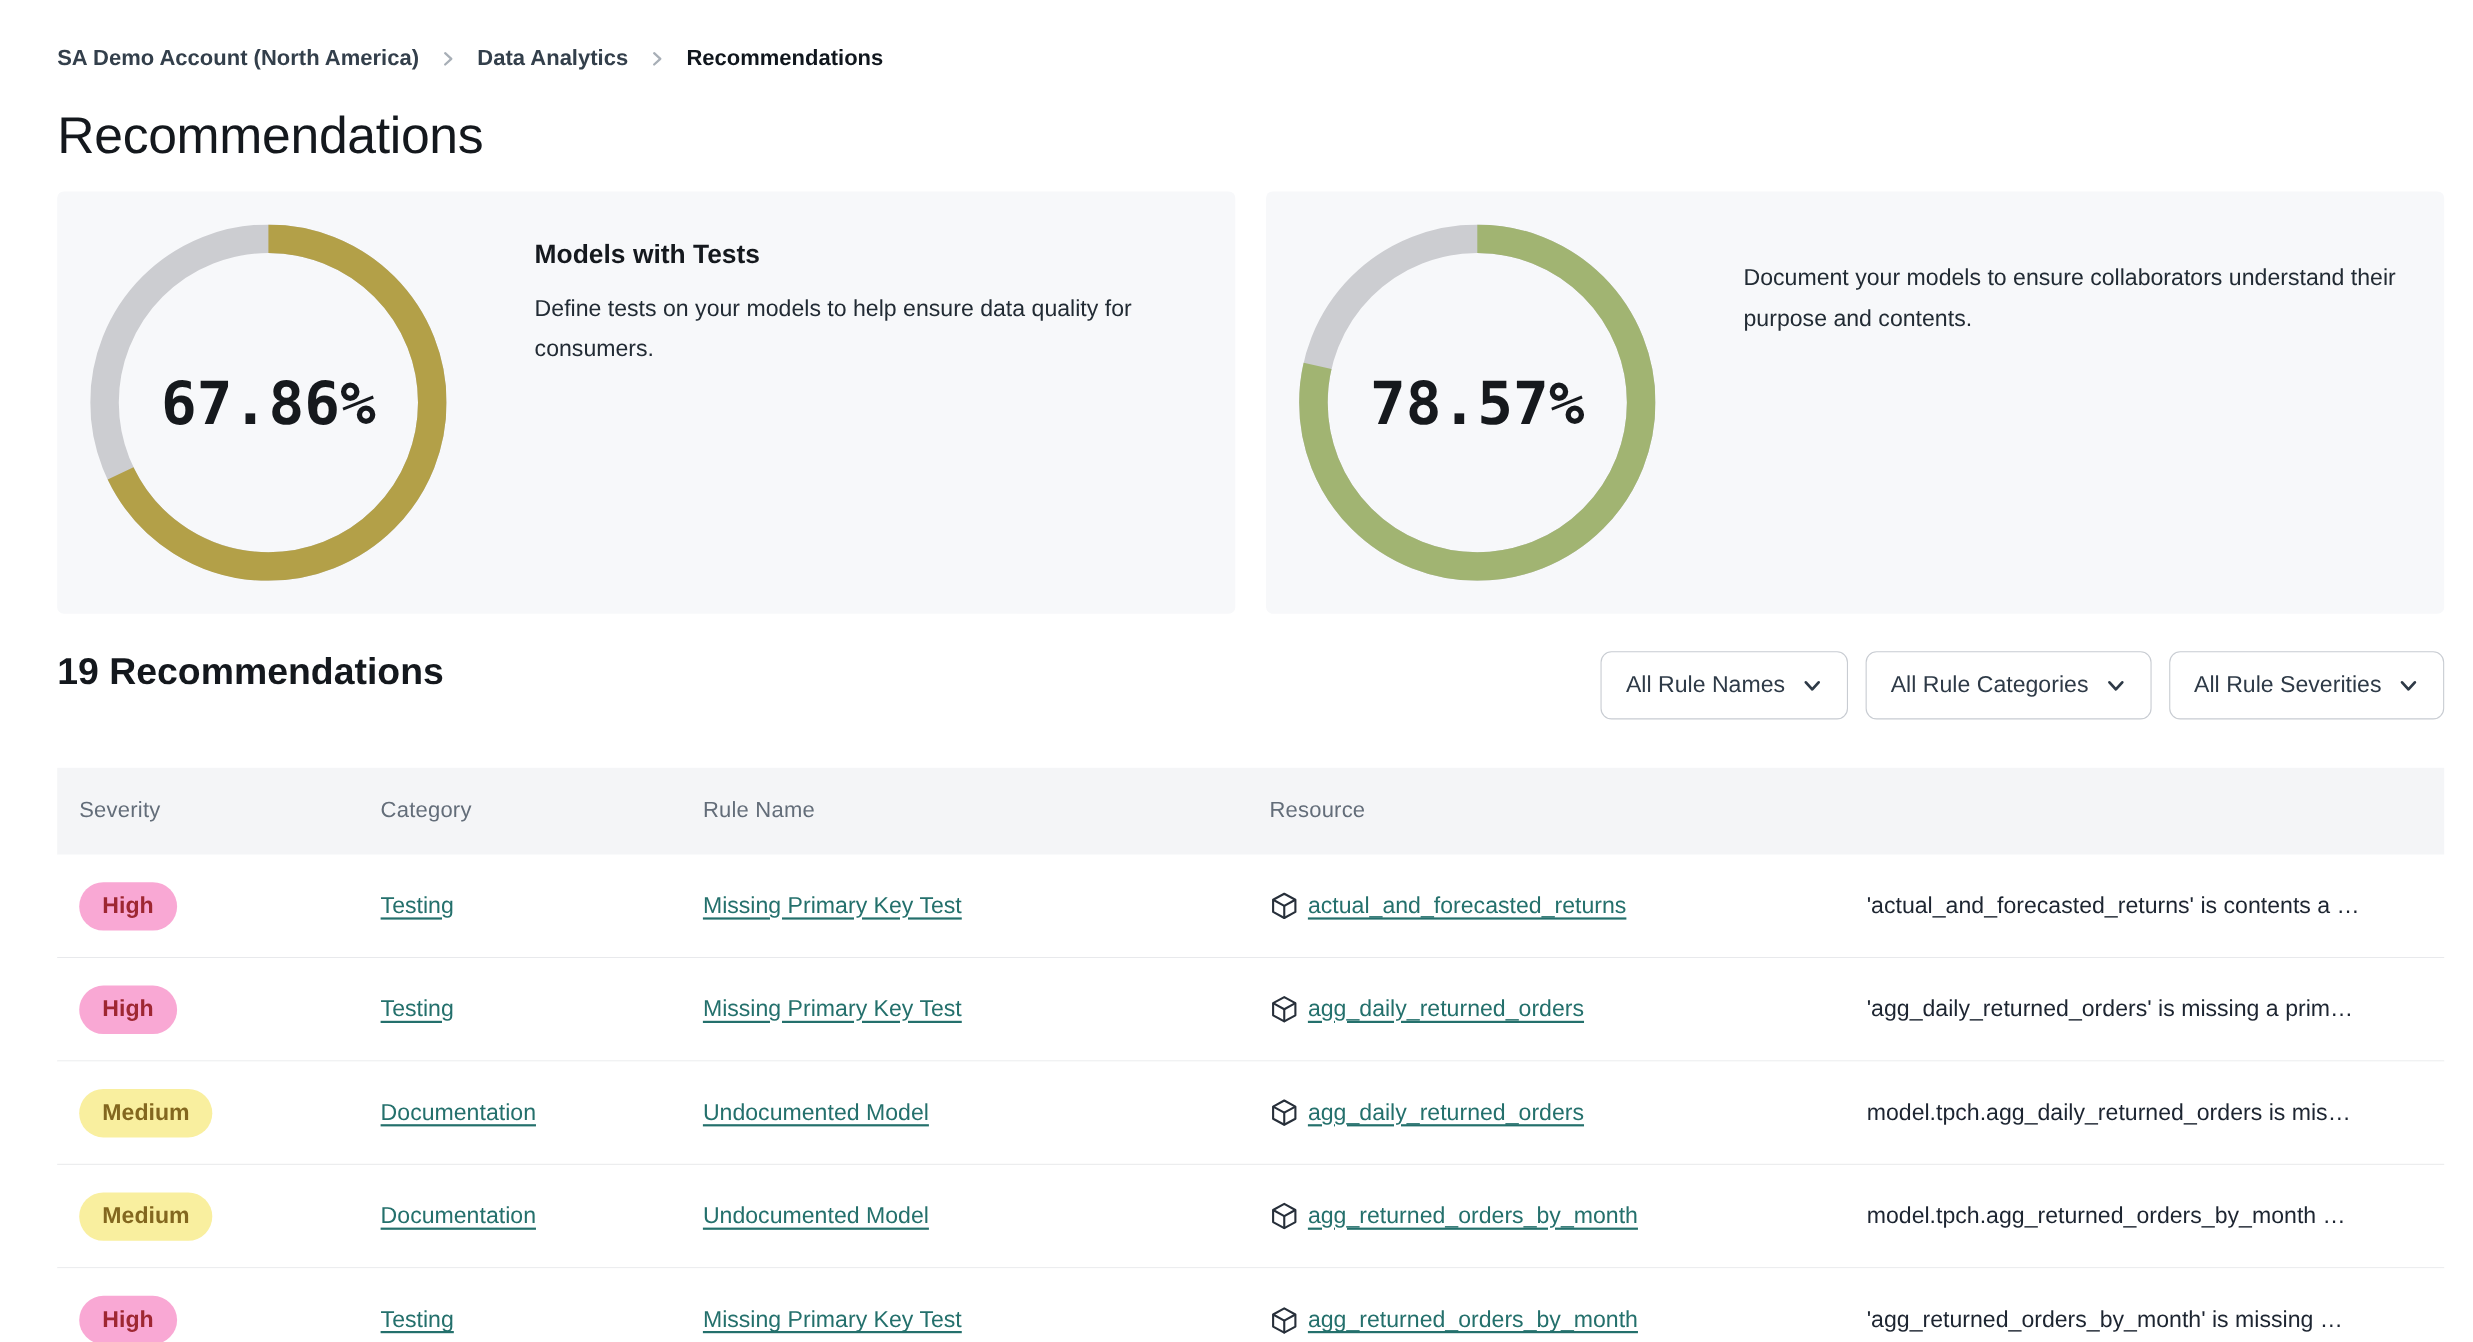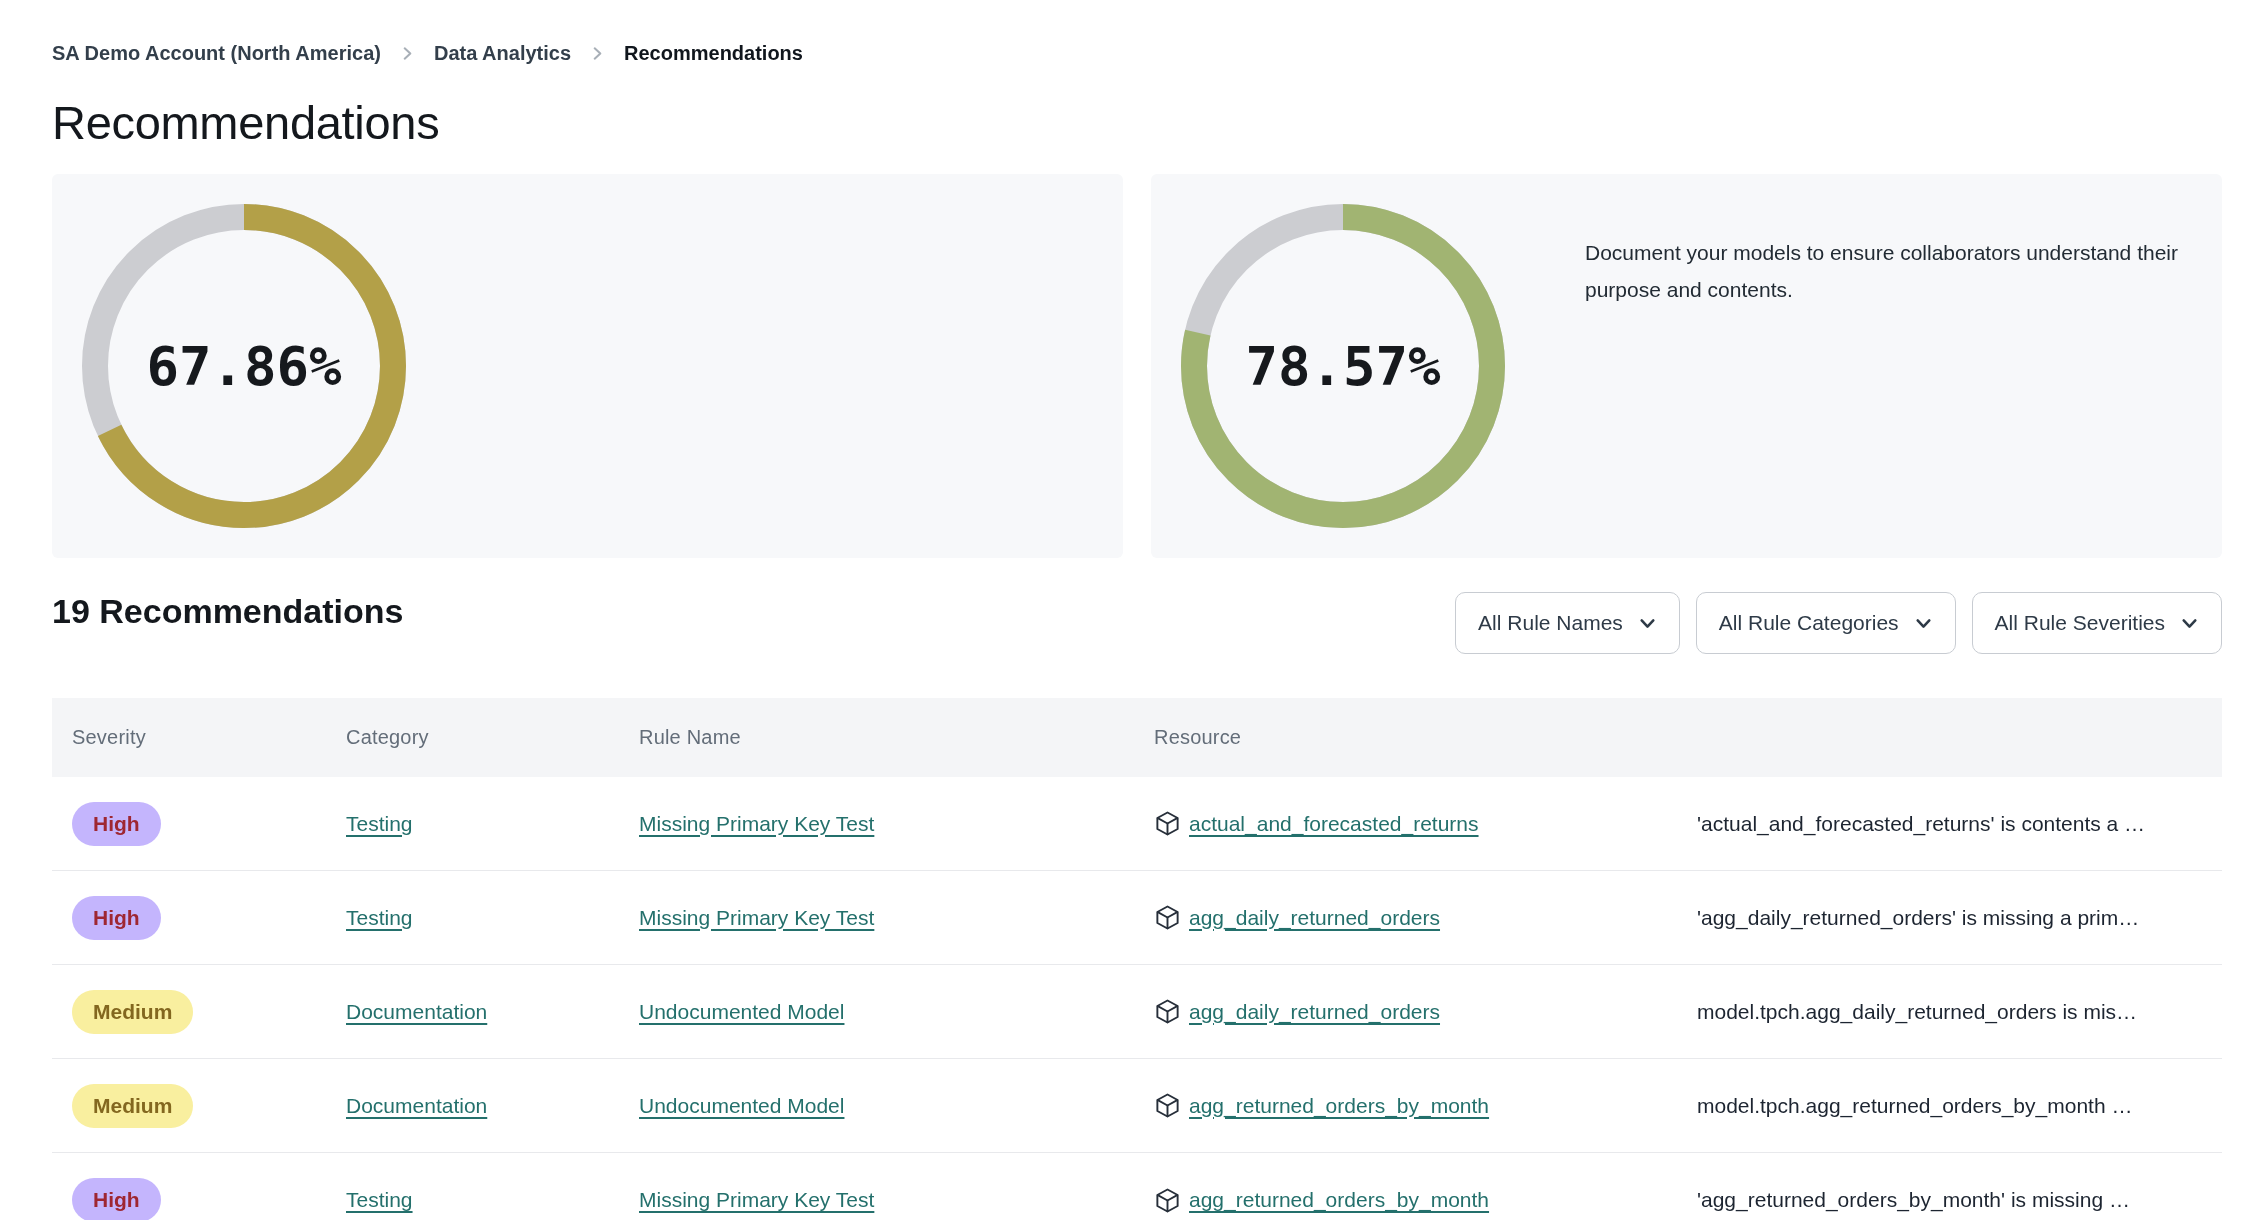--- a/index.html
+++ b/index.html
@@ -82,21 +82,21 @@
   }
   .trow { height: 94px; border-bottom: 1px solid #e8e9ec; background: #ffffff; }
   .trow:last-child { border-bottom: none; }
 
   .badge {
     display: inline-flex; align-items: center; justify-content: center;
     height: 44px; padding: 0 21px; border-radius: 22px;
     font-size: 21px; font-weight: 700;
     width: max-content;
   }
-  .badge.high   { background: #c4b5fd; color: #9e2732; }
+  .badge.high   { background: #f9a8d4; color: #9e2732; }
   .badge.medium { background: #f9ef9f; color: #83671f; }
 
   .cell-link {
     color: #24706c; font-size: 21px; text-decoration: underline;
     text-underline-offset: 4px; cursor: pointer; width: max-content;
   }
   .resource-cell { display: flex; align-items: center; gap: 8px; cursor: pointer; width: max-content; }
   .cube-icon { width: 27px; height: 27px; stroke: #272f3a; stroke-width: 1.7; fill: none;
     stroke-linecap: round; stroke-linejoin: round; flex: none; }
   .rec-cell { font-size: 21px; color: #1d2531; white-space: nowrap; overflow: hidden; padding-right: 18px; }
@@ -123,20 +123,24 @@
   <div class="cards">
 
     <div class="card">
       <div class="donut-wrap">
         <svg viewBox="0 0 324 324">
           <circle class="donut-track" cx="162" cy="162" r="149"></circle>
           <circle class="donut-value" cx="162" cy="162" r="149" style="stroke: rgb(179, 160, 72); stroke-dasharray: 635.302, 936.195;"></circle>
         </svg>
         <div class="donut-label">67.86%</div>
       </div>
+      <div class="card-text">
+        <div class="card-title">Models with Tests</div>
+        <div class="card-desc">Define tests on your models to help ensure data quality for consumers.</div>
+      </div>
     </div>
 
     <div class="card">
       <div class="donut-wrap">
         <svg viewBox="0 0 324 324">
           <circle class="donut-track" cx="162" cy="162" r="149"></circle>
           <circle class="donut-value" cx="162" cy="162" r="149" style="stroke: rgb(161, 180, 114); stroke-dasharray: 735.568, 936.195;"></circle>
         </svg>
         <div class="donut-label">78.57%</div>
       </div>

